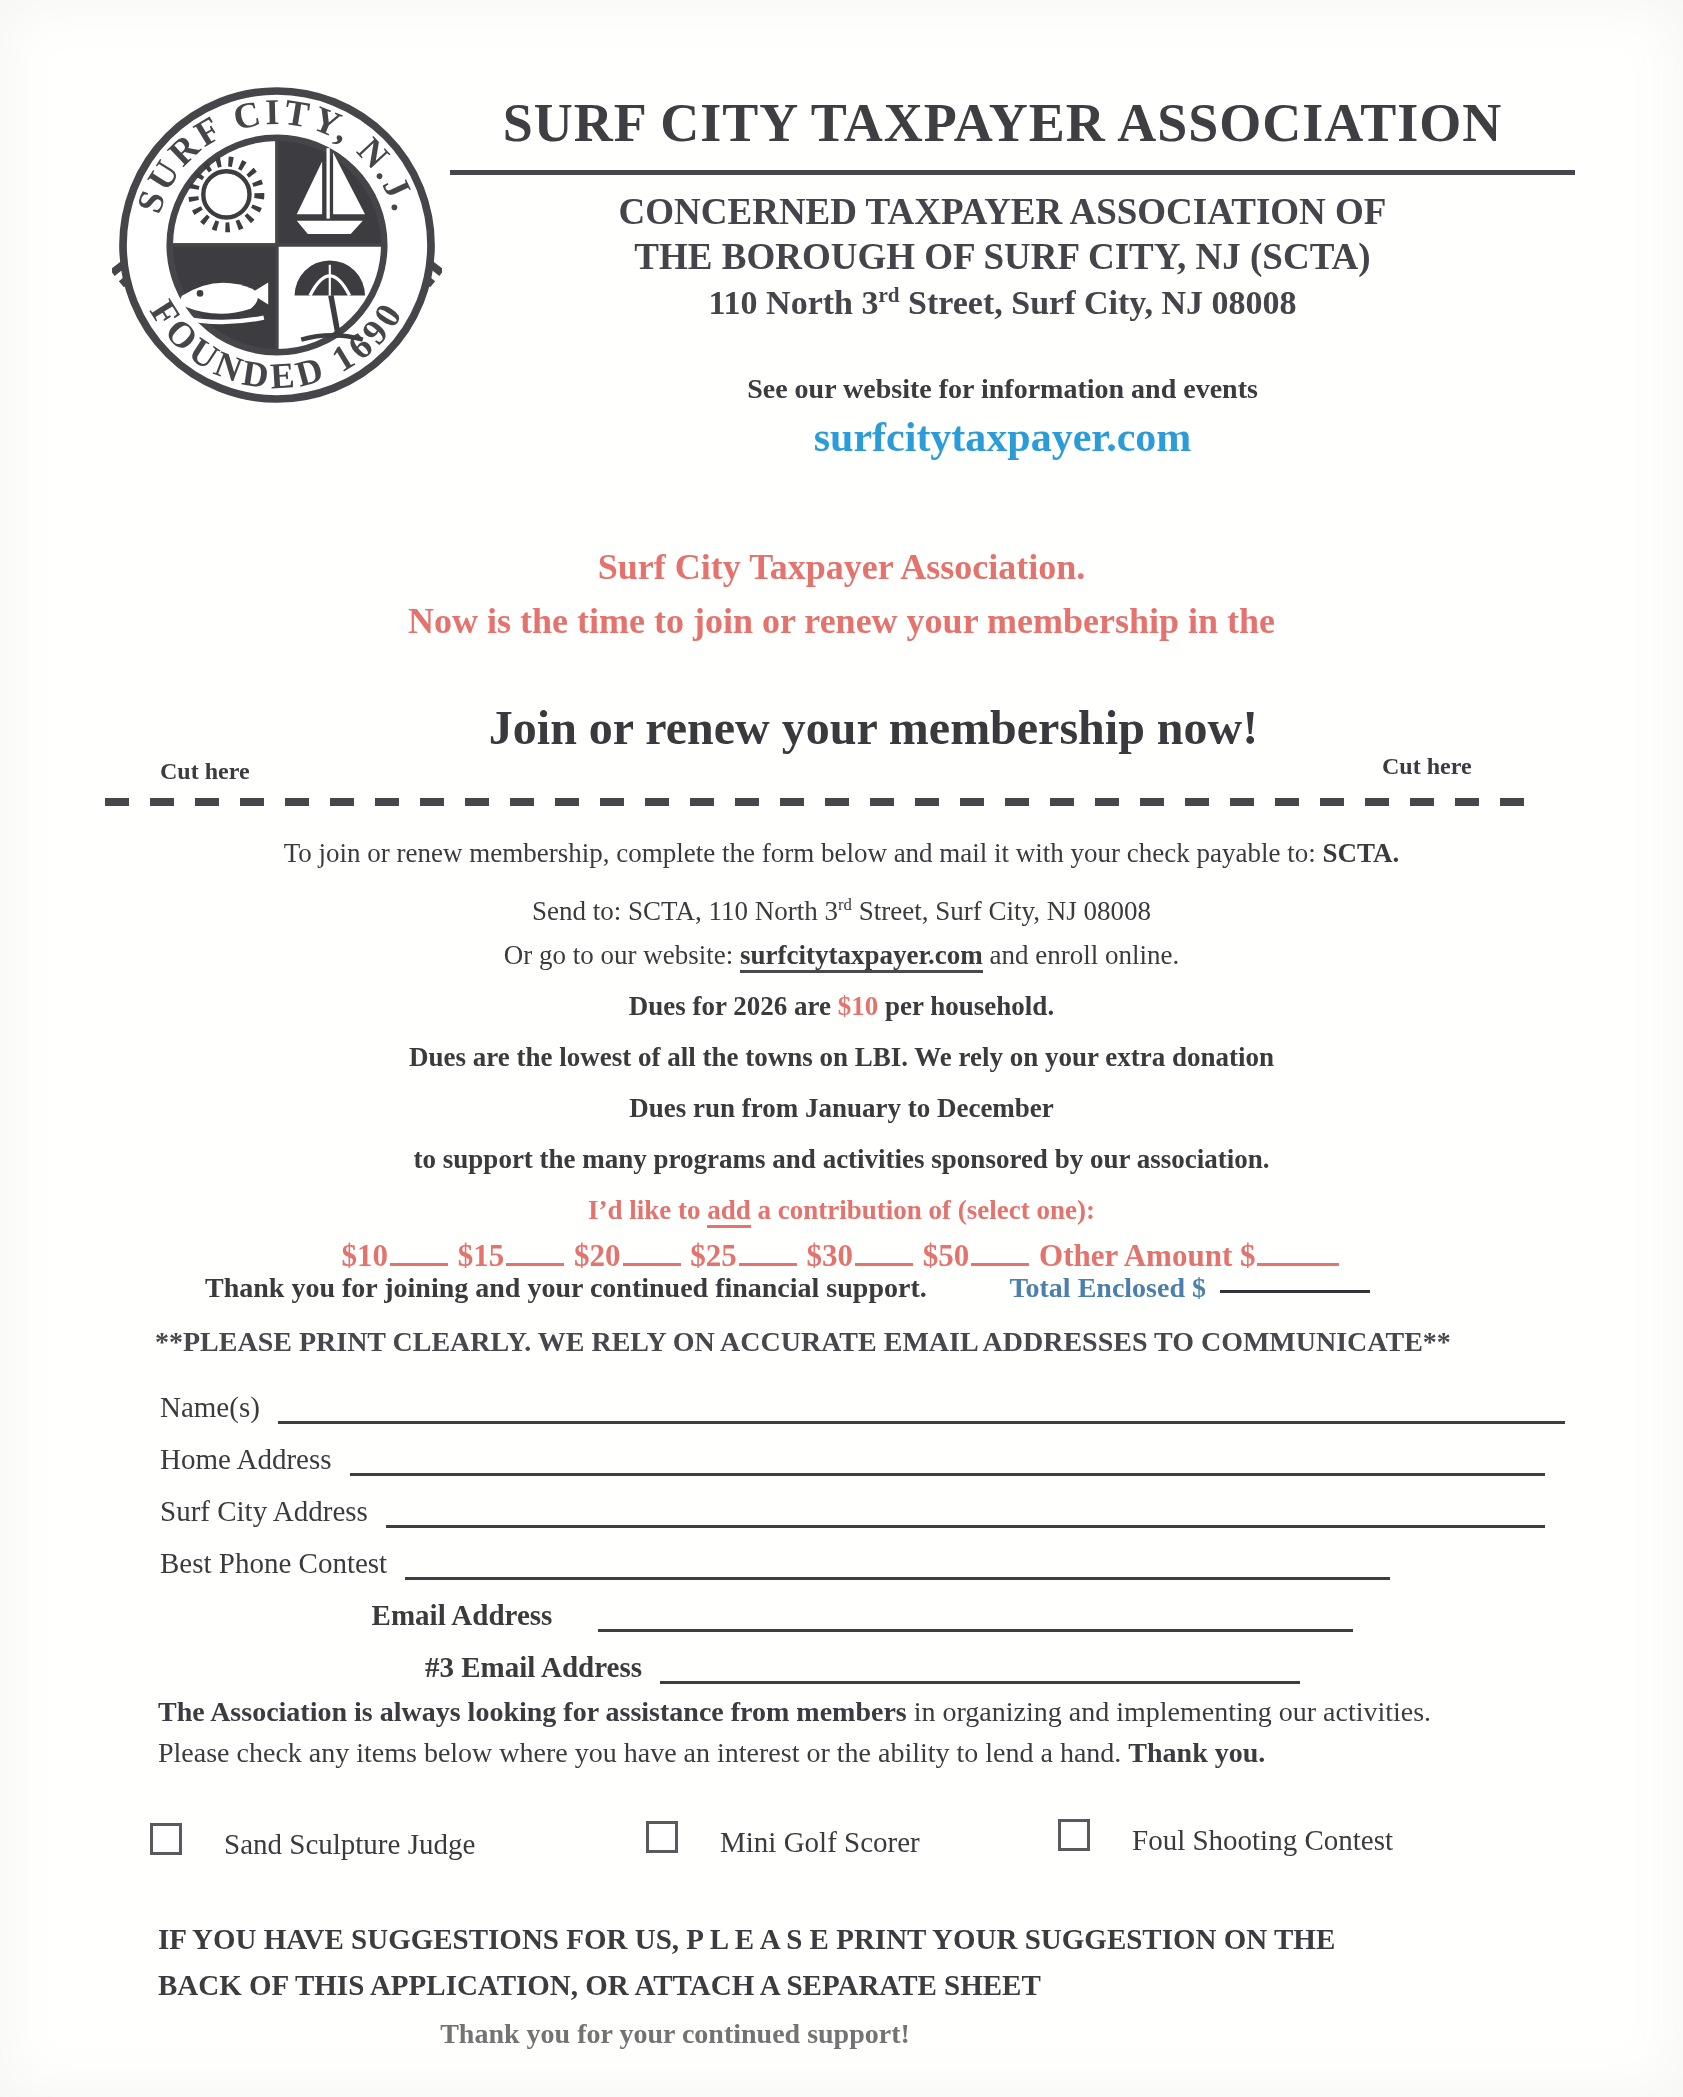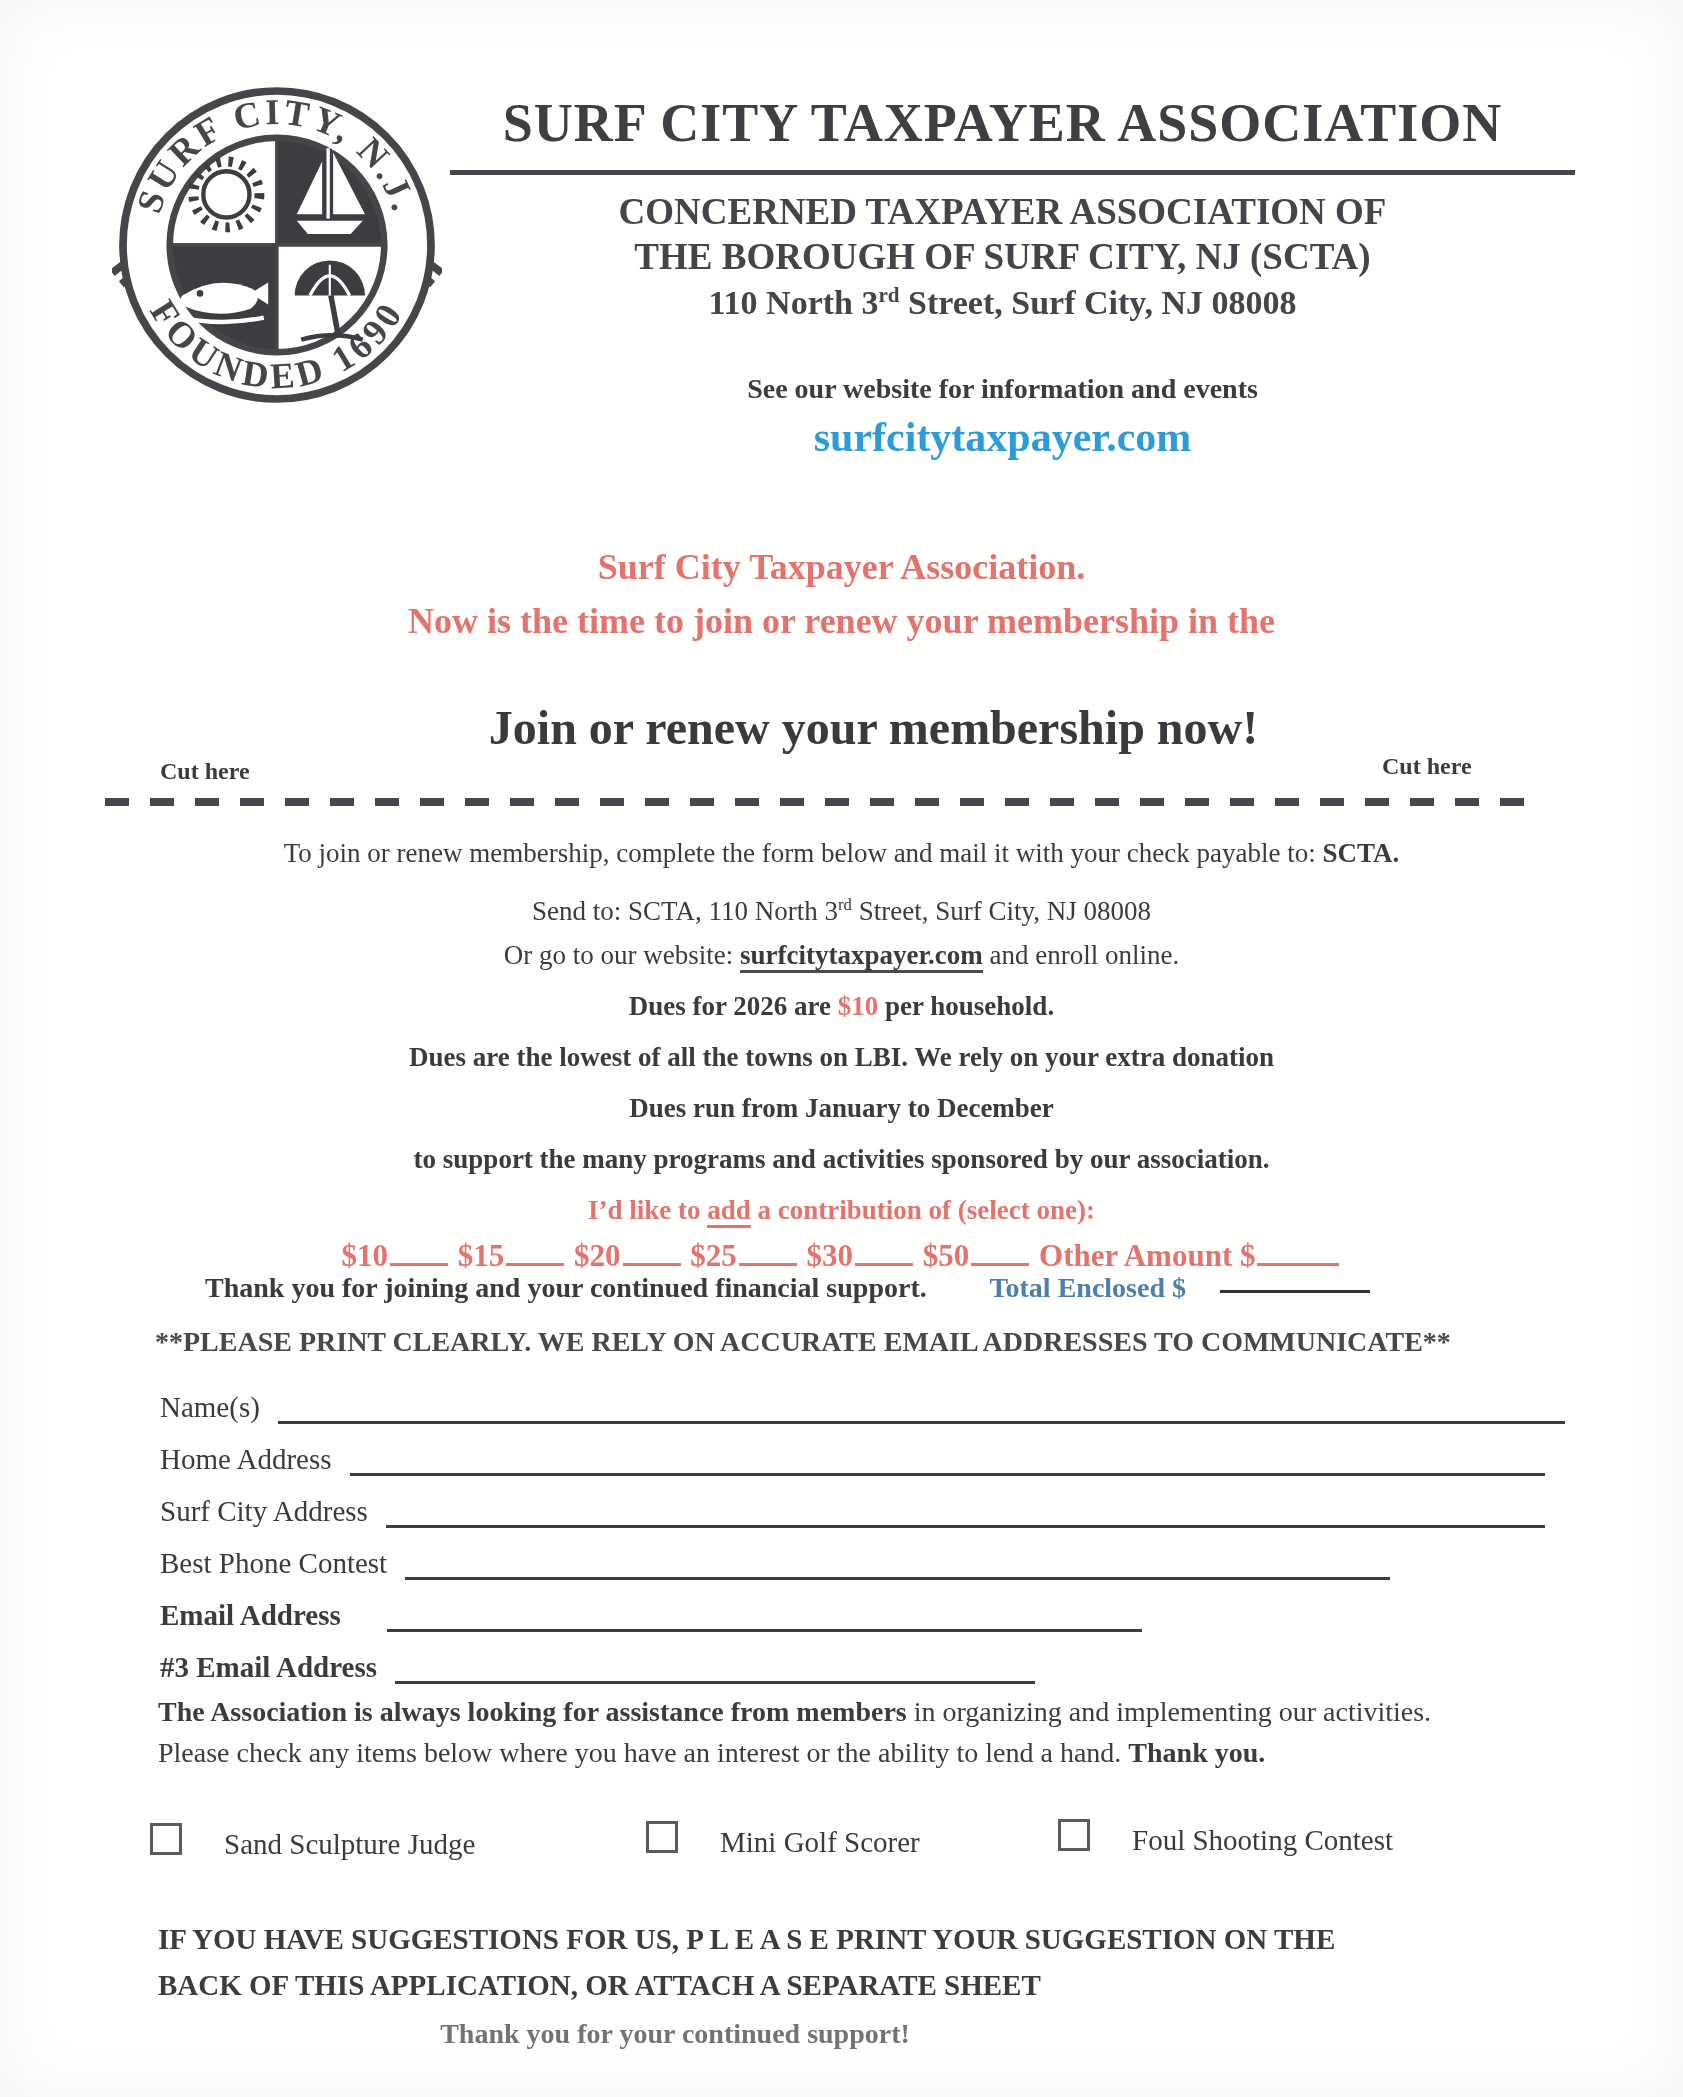--- a/index.html
+++ b/index.html
@@ -37,27 +37,27 @@
   .instr .line{height:51px;font-size:27px;line-height:51px;white-space:nowrap;}
   .b{font-weight:bold;}
   .pink{color:#e4726d;}
   .weblink{font-weight:bold;border-bottom:3px solid #4a4a4e;}
   .prompt{font-size:30px;}
   .u-add{border-bottom:3px solid #e4726d;}
   .amounts{font-size:31px;font-weight:bold;margin-top:2px;}
   .blank{display:inline-block;border-bottom:3px solid #e4726d;width:58px;height:1px;margin:0 2px;}
   .blank.other{width:82px;}
   
-  .totals{position:absolute;left:205px;top:1272px;width:1165px;display:flex;align-items:baseline;font-size:28px;font-weight:bold;gap:20px;}
+  .totals{position:absolute;left:205px;top:1272px;width:1165px;display:flex;align-items:baseline;font-size:28px;font-weight:bold;}
   .total-label{color:#4d7fae;margin-left:auto;}
   .total-blank{display:inline-block;width:150px;border-bottom:3px solid #333338;height:1px;margin-left:14px;transform:translateY(-4px);}
   .print-notice{position:absolute;left:155px;top:1326px;font-size:28px;font-weight:bold;color:#47474c;white-space:nowrap;}
   
   .fields{position:absolute;left:160px;top:1372px;width:1405px;}
-  .frow{display:flex;align-items:flex-end;height:52px;font-size:29px;}
+  .frow{display:flex;align-items:flex-end;height:52px;font-size:29px;justify-content:center;}
   .frow .flabel{white-space:nowrap;padding-right:18px;}
   .fline{border-bottom:3px solid #3e3e42;height:36px;flex:1;}
   .frow.r1 .fline,.frow.r2 .fline{margin-right:20px;}
   .frow.r3 .fline{margin-right:175px;}
   .frow.bold-label .flabel{font-weight:bold;}
   .frow.r4 .fline{flex:none;width:755px;margin-left:28px;}
   .frow.r5 .fline{flex:none;width:640px;}
   
   .volunteer{position:absolute;left:158px;top:1692px;width:1390px;font-size:28px;line-height:1.45;color:#3c3c40;}
   .opts .opt{position:absolute;display:flex;align-items:center;}

